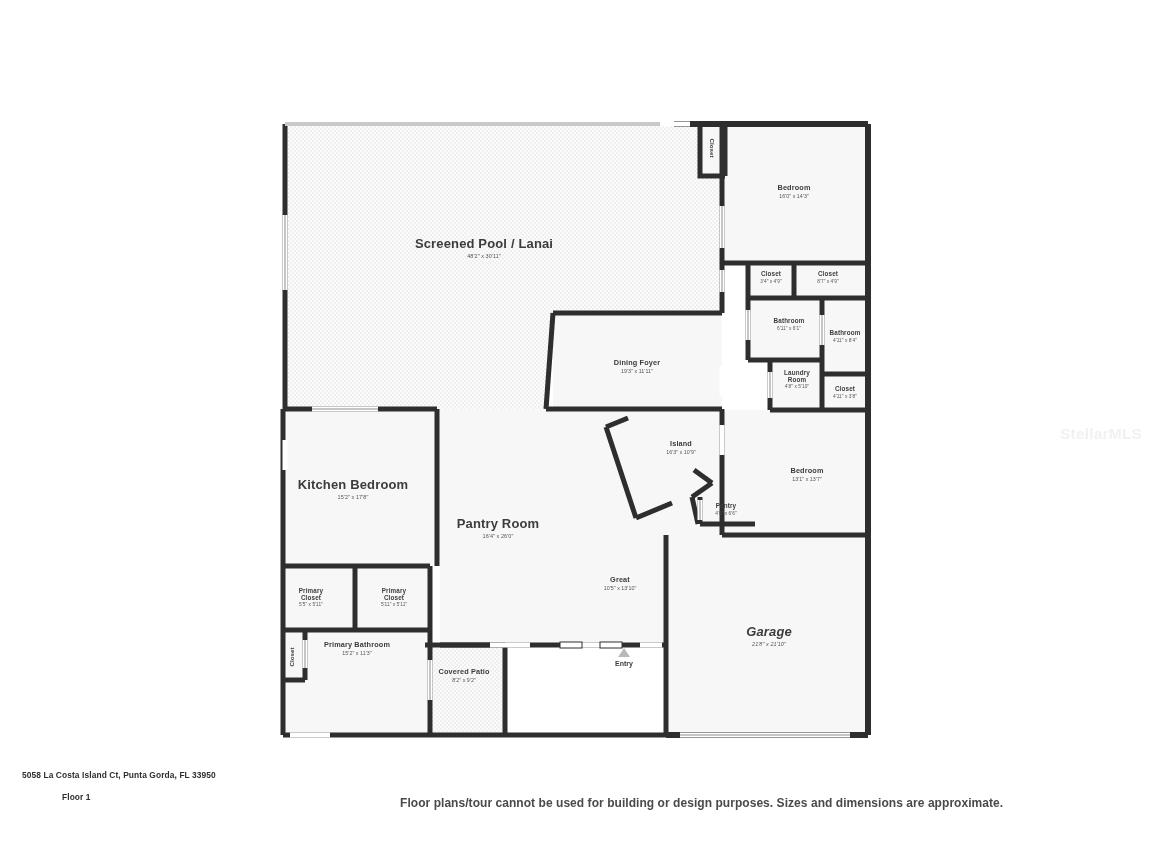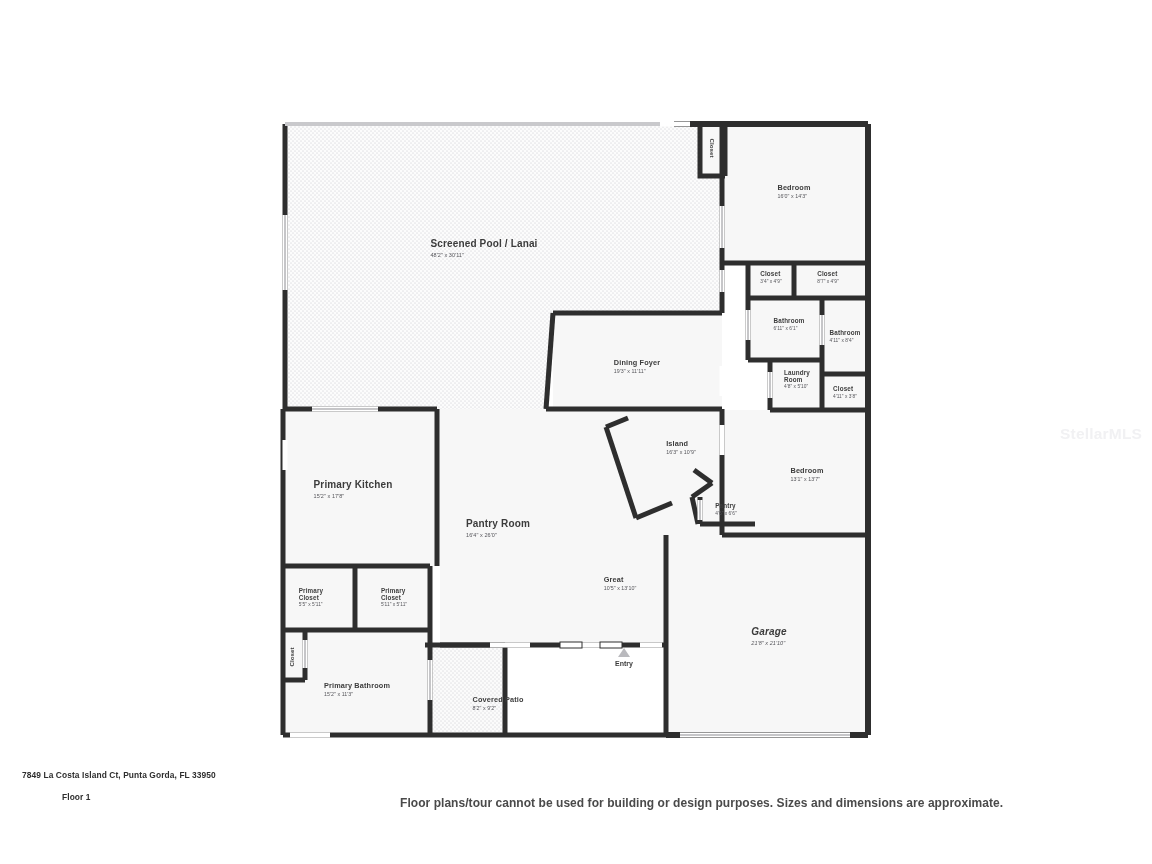--- a/index.html
+++ b/index.html
@@ -27,21 +27,21 @@
   svg#floorplan {
     position: absolute;
     left: 0; top: 0;
     width: 1152px;
     height: 864px;
   }
 
   
   .room-label {
     position: absolute;
-    text-align: left;
+    text-align: center;
     transform: translate(-50%, -50%);
     line-height: 1.25;
     pointer-events: none;
     white-space: nowrap;
   }
   .room-name {
     display: block;
     font-size: 7.3px;
     font-weight: bold;
     color: #3c3c3c;
@@ -53,21 +53,21 @@
     font-weight: normal;
     color: #55555a;
     margin-top: 1px;
     letter-spacing: 0.05px;
   }
   .room-label.two-line-name .room-name { line-height: 1.15; }
 
   .room-label.tiny .room-name { font-size: 6.3px; }
   .room-label.tiny .room-dims { font-size: 4.8px; }
 
-  .room-label.big .room-name { font-size: 10px; }
+  .room-label.big .room-name { font-size: 13px; }
   .room-label.big .room-dims { font-size: 5.5px; }
 
   
   .vlabel {
     position: absolute;
     transform-origin: 50% 50%;
     font-size: 6.2px;
     font-weight: bold;
     color: #3c3c3c;
     white-space: nowrap;
@@ -351,40 +351,40 @@
       </div>
       <div class="room-label" style="left: 807px; top: 474px;">
         <span class="room-name">Bedroom</span>
         <span class="room-dims">13'1" x 13'7"</span>
       </div>
       <div class="room-label tiny" style="left: 726px; top: 509px;">
         <span class="room-name">Pantry</span>
         <span class="room-dims">4'6" x 6'6"</span>
       </div>
       <div class="room-label big" style="left: 353px; top: 489px;">
-        <span class="room-name">Primary Kitchen</span>
+        <span class="room-name">Kitchen Bedroom</span>
         <span class="room-dims">15'2" x 17'8"</span>
       </div>
       <div class="room-label big" style="left: 498px; top: 528px;">
         <span class="room-name">Pantry Room</span>
         <span class="room-dims">16'4" x 26'0"</span>
       </div>
       <div class="room-label tiny two-line-name" style="left: 311px; top: 598px;">
         <span class="room-name">Primary<br>Closet</span>
         <span class="room-dims">5'5" x 5'11"</span>
       </div>
       <div class="room-label tiny two-line-name" style="left: 394px; top: 598px;">
         <span class="room-name">Primary<br>Closet</span>
         <span class="room-dims">5'11" x 5'11"</span>
       </div>
-      <div class="room-label" style="left: 357px; top: 689px;">
+      <div class="room-label" style="left: 357px; top: 648px;">
         <span class="room-name">Primary Bathroom</span>
         <span class="room-dims">15'2" x 11'3"</span>
       </div>
-      <div class="room-label" style="left: 464px; top: 703px; margin-left: 34px;">
+      <div class="room-label" style="left: 464px; top: 675px;">
         <span class="room-name">Covered Patio</span>
         <span class="room-dims">8'2" x 9'2"</span>
       </div>
       <div class="room-label" style="left: 620px; top: 583px;">
         <span class="room-name">Great</span>
         <span class="room-dims">10'5" x 13'10"</span>
       </div>
       <div class="room-label big" style="left: 769px; top: 636px; font-style: italic;">
         <span class="room-name">Garage</span>
         <span class="room-dims">21'8" x 21'10"</span>
@@ -398,15 +398,15 @@
 
   <div id="entry-marker" style="left:624px; top:648px;">
     <div class="tri"></div>
     <div class="entry-text">Entry</div>
   </div>
 
   <div id="watermark" style="left:1060px; top:425px;">StellarMLS</div>
 
 </div>
 
-<div id="address-line">7849 La Costa Island Ct, Punta Gorda, FL 33950</div>
+<div id="address-line">5058 La Costa Island Ct, Punta Gorda, FL 33950</div>
 <div id="floor-line">Floor 1</div>
 <div id="disclaimer">Floor plans/tour cannot be used for building or design purposes. Sizes and dimensions are approximate.</div>
 
 </body></html>

